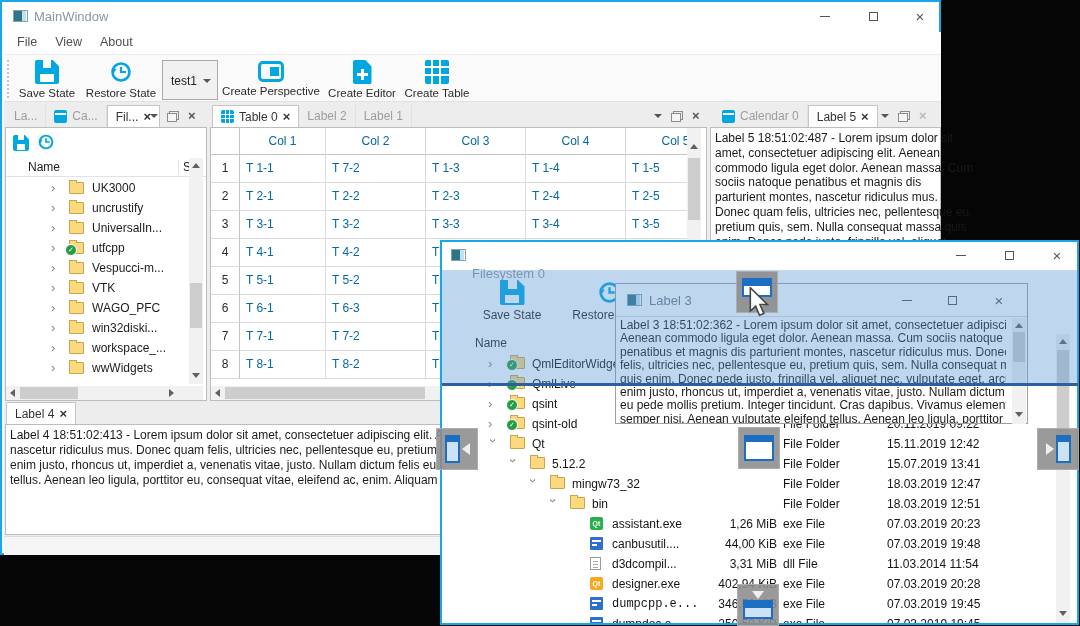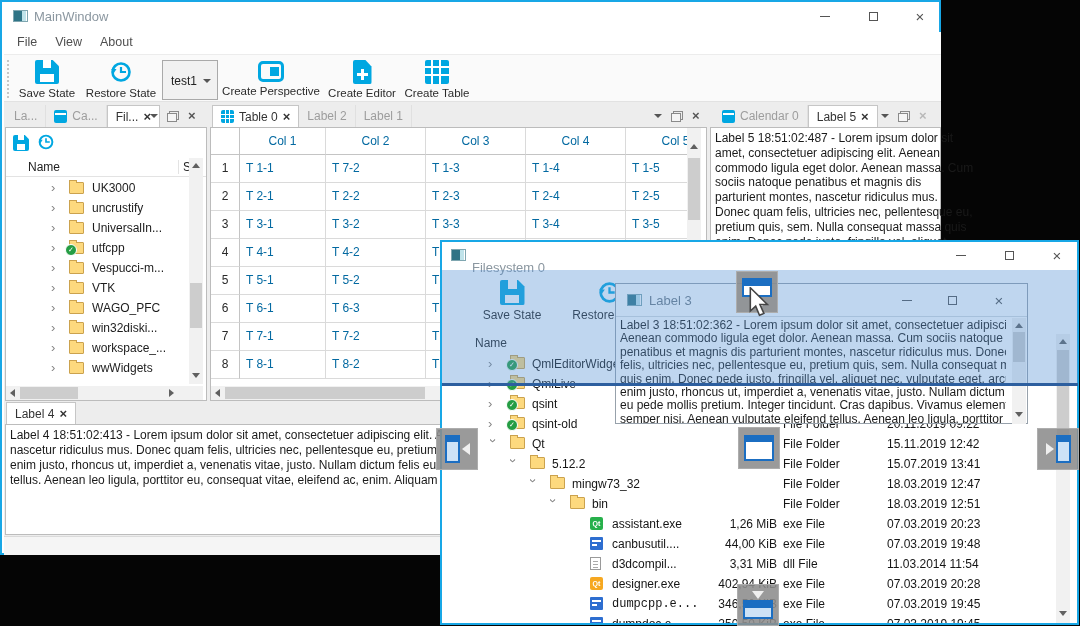--- a/index.html
+++ b/index.html
@@ -454,21 +454,21 @@
 enim justo, rhoncus ut, imperdiet a, venenatis vitae, justo. Nullam dictum felis eu pede mollis
 tellus. Aenean leo ligula, porttitor eu, consequat vitae, eleifend ac, enim. Aliquam lorem ante</div>
   </div>
 
   <div class="abs" style="left:2px; top:534px; width:937px; height:19px; background:#f5f5f5; border-top:1px solid #dadada;"></div>
 </div>
 
 <div id="fs-window">
   <div class="titlebar" style="height:26px;">
     <span class="win-ico" style="top:7px; left:9px;"></span>
-    <span class="title" style="left:30px; top:18px;">Filesystem 0</span>
+    <span class="title" style="left:30px; top:24px;">Filesystem 0</span>
     <div class="wbtn" style="left:504px; top:3px;">
         <span class="glyph-min"></span>
       </div>
     <div class="wbtn" style="left:552px; top:3px;">
         <span class="glyph-max"></span>
       </div>
     <div class="wbtn" style="left:600px; top:3px;">
         <span class="glyph-close">×</span>
       </div>
   </div>

